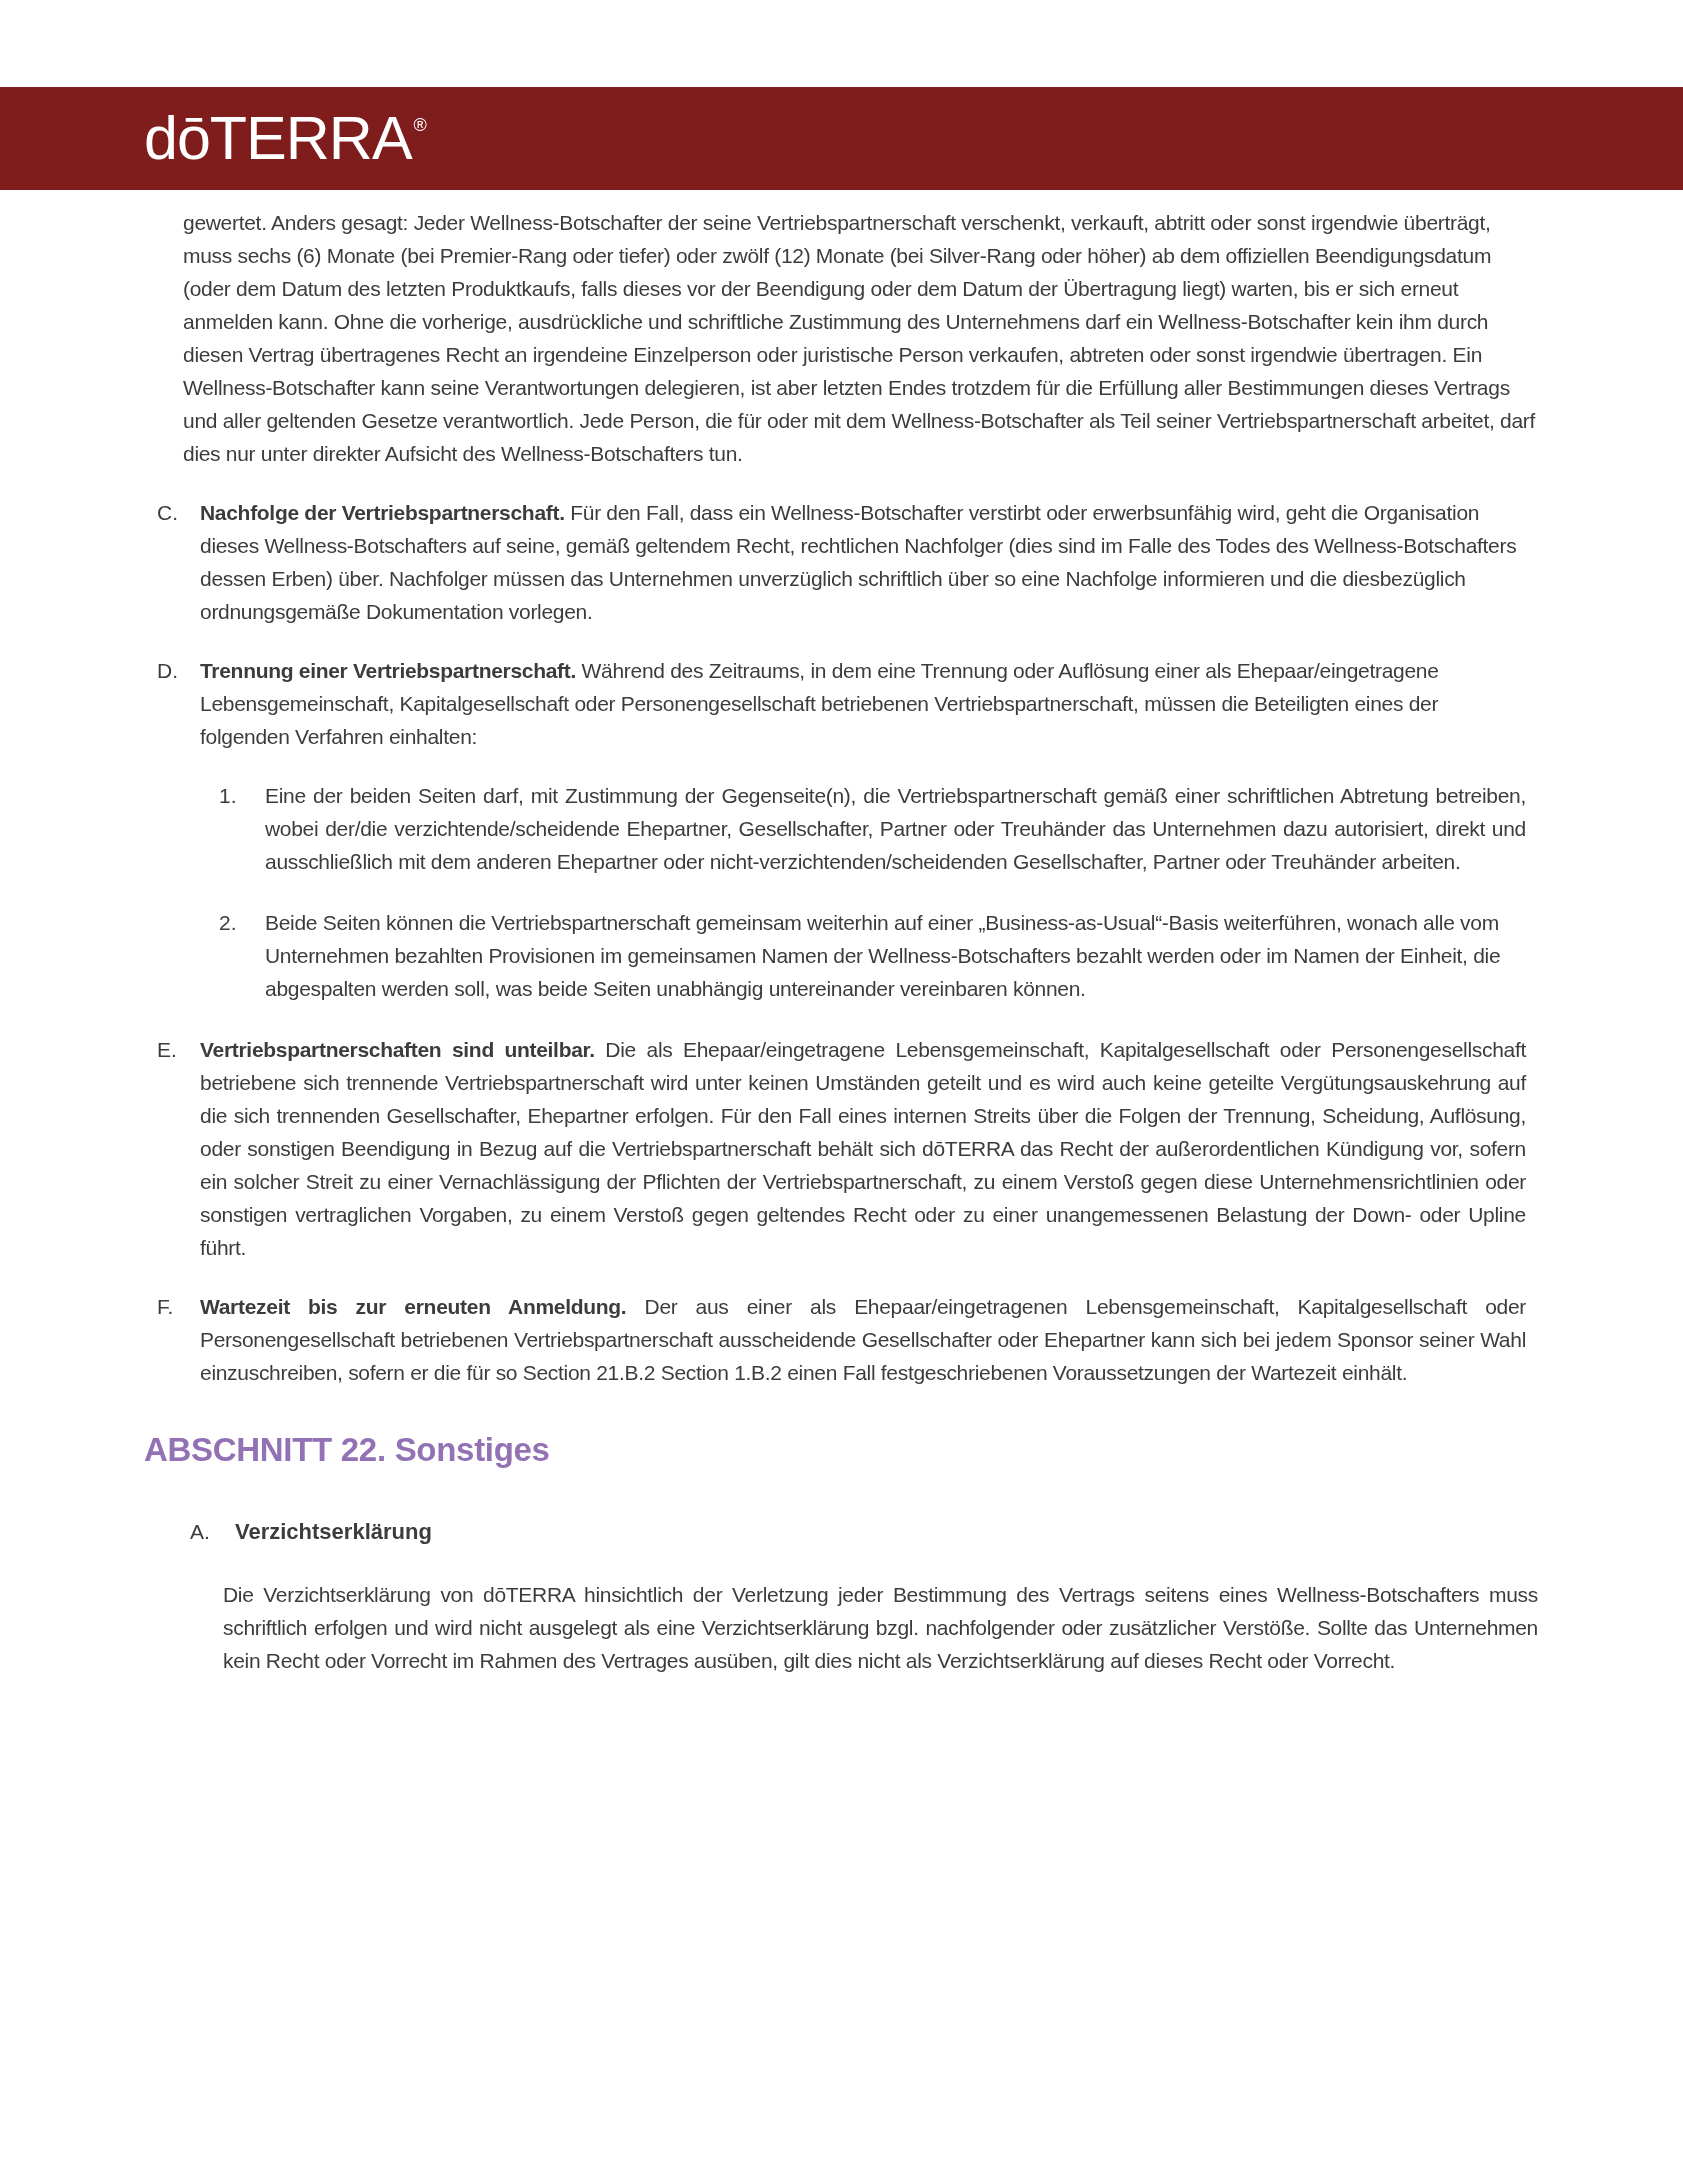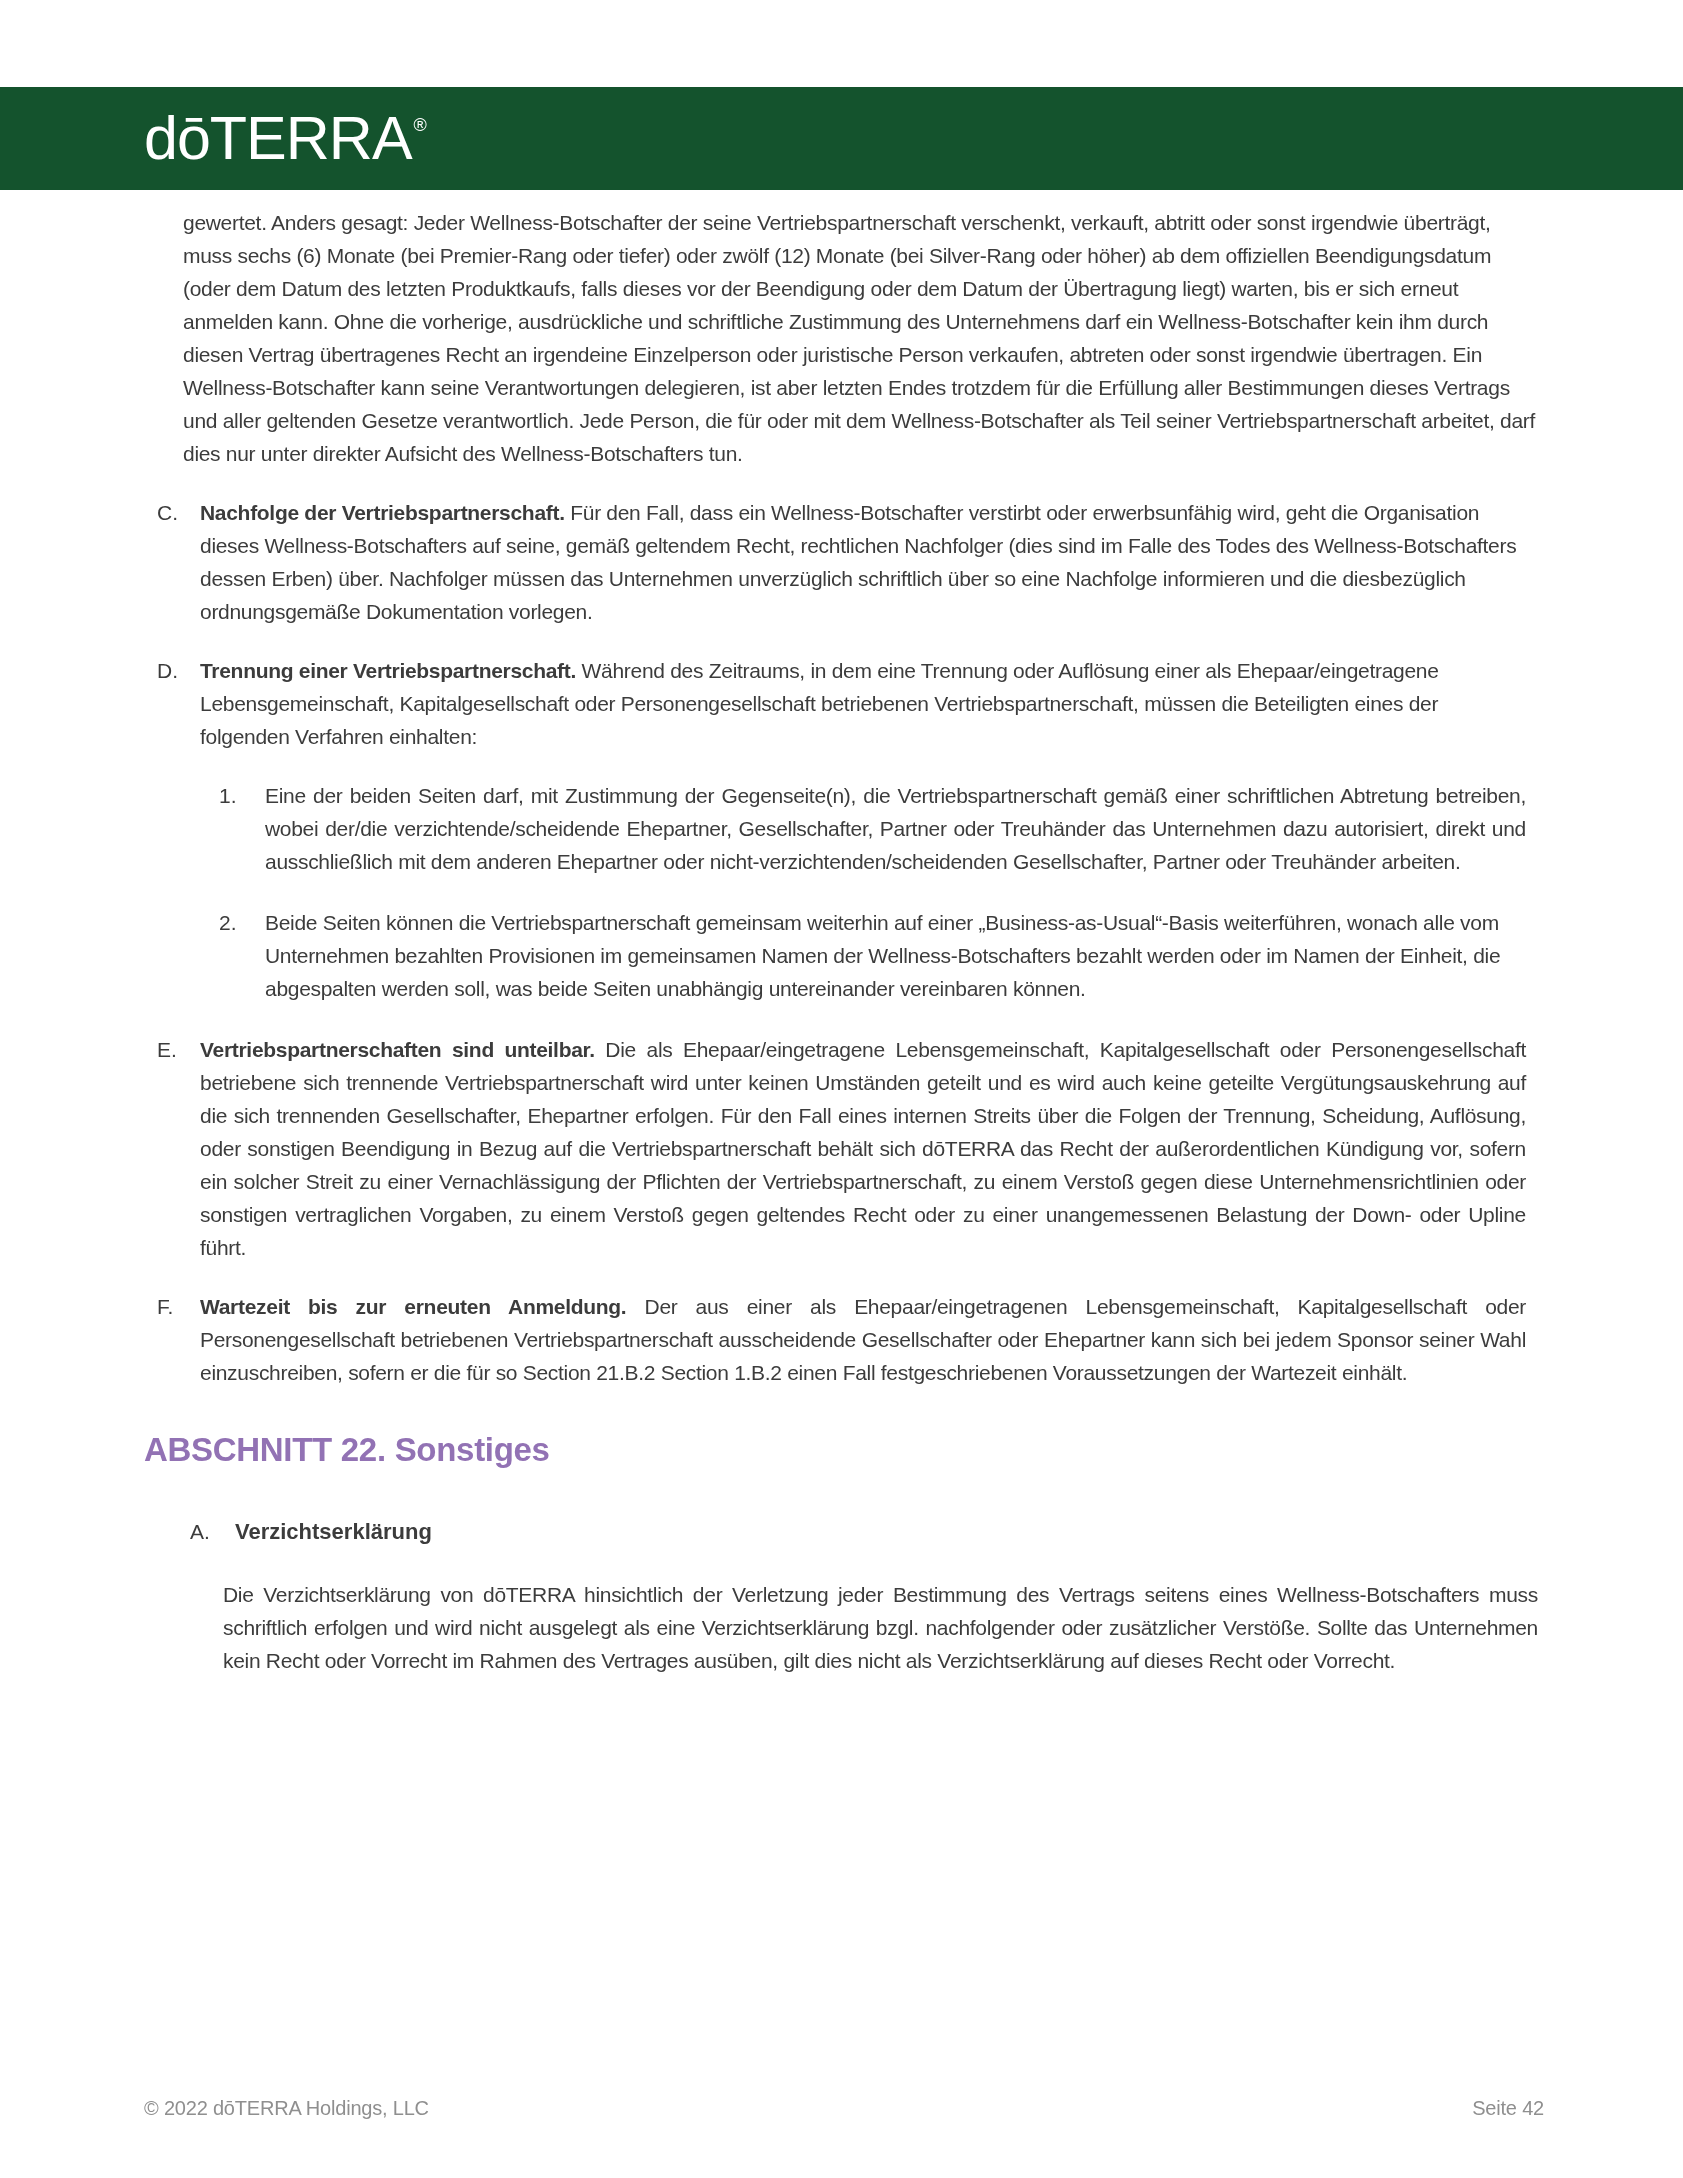--- a/index.html
+++ b/index.html
@@ -10,21 +10,21 @@
     background:#ffffff;
     font-family:"Liberation Sans", sans-serif;
     color:#3c3c3c;
     overflow:hidden;
   }
   
   .topbar{
     position:absolute;
     top:87px; left:0;
     width:100%; height:103px;
-    background:#14532d;
+    background:#7f1d1d;
     display:flex;
     align-items:center;
     justify-content:space-between;
     box-sizing:border-box;
     padding:0 144px;
   }
   .logo{
     color:#ffffff;
     font-size:61px;
     font-weight:500;
@@ -170,19 +170,15 @@
 
     <div class="sub-lettered">
       <span class="item-label">A.</span>
       <p class="sub-title">Verzichtserklärung</p>
     </div>
 
     <p class="para just sub-body">Die Verzichtserklärung von dōTERRA hinsichtlich der Verletzung jeder Bestimmung des Vertrags seitens eines Wellness-Botschafters muss schriftlich erfolgen und wird nicht ausgelegt als eine Verzichtserklärung bzgl. nachfolgender oder zusätzlicher Verstöße. Sollte das Unternehmen kein Recht oder Vorrecht im Rahmen des Vertrages ausüben, gilt dies nicht als Verzichtserklärung auf dieses Recht oder Vorrecht.</p>
 
   </main>
 
-  <footer class="footer">
-    <span>© 2022 dōTERRA Holdings, LLC</span>
-    <span>Seite 42</span>
-  </footer>
 
 </div>
 
 
 </body></html>

